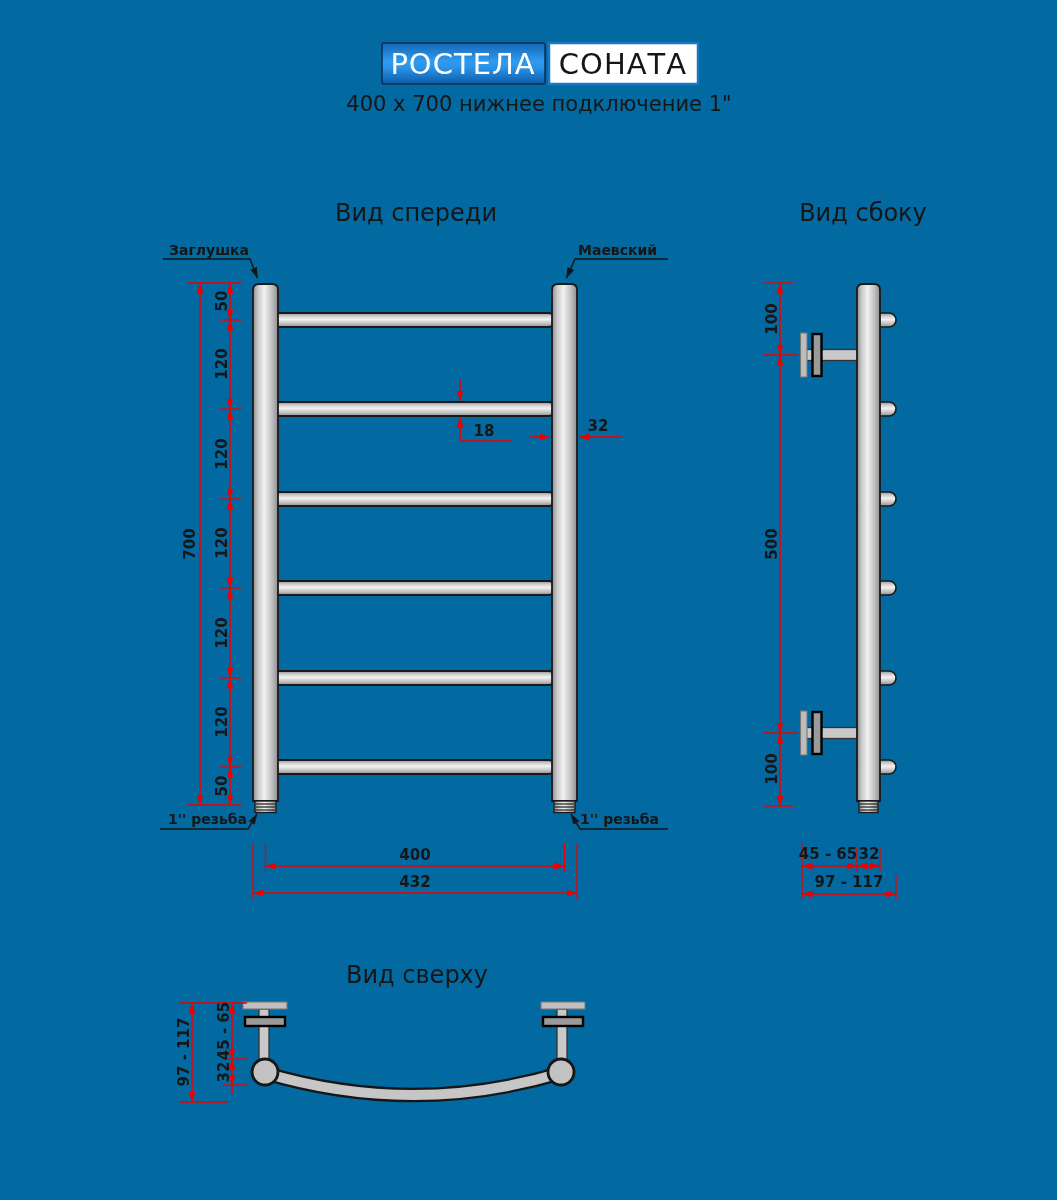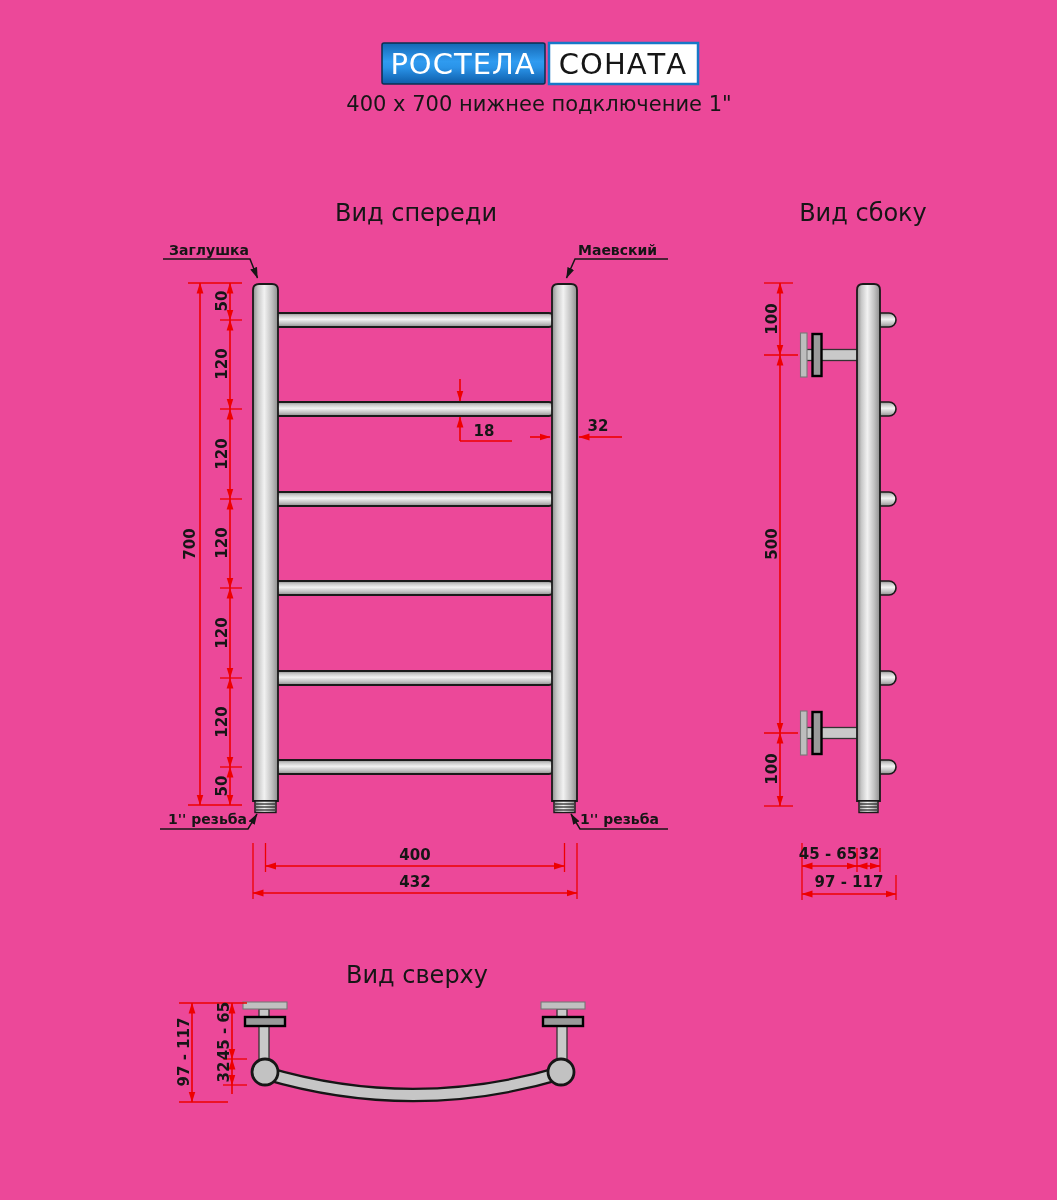--- a/index.html
+++ b/index.html
@@ -1,16 +1,16 @@
 <!DOCTYPE html>
 <html><head>
 <meta charset="utf-8">
 <style>
   html,body{margin:0;padding:0;background:#ffffff;}
-  .page{position:relative;width:1057px;height:1200px;background:#ec4899;overflow:hidden;}
+  .page{position:relative;width:1057px;height:1200px;background:#0369a1;overflow:hidden;}
   svg{position:absolute;left:0;top:0;}
   .t-brand{font:29px "DejaVu Sans","Liberation Sans",sans-serif;fill:#ffffff;letter-spacing:1px;}
   .t-model{font:29px "DejaVu Sans","Liberation Sans",sans-serif;fill:#161616;letter-spacing:1px;}
   .t-sub{font:21px "DejaVu Sans","Liberation Sans",sans-serif;fill:#161616;}
   .t-title{font:24px "DejaVu Sans","Liberation Sans",sans-serif;fill:#161616;}
   .t-dim{font:bold 15px "DejaVu Sans","Liberation Sans",sans-serif;fill:#161616;}
   .t-call{font:bold 14px "DejaVu Sans","Liberation Sans",sans-serif;fill:#161616;}
   .dl{stroke:#ee0000;stroke-width:1.6;fill:none;}
   .ext{stroke:#ee0000;stroke-width:1.3;fill:none;}
   .ldr{stroke:#161616;stroke-width:1.5;fill:none;}

